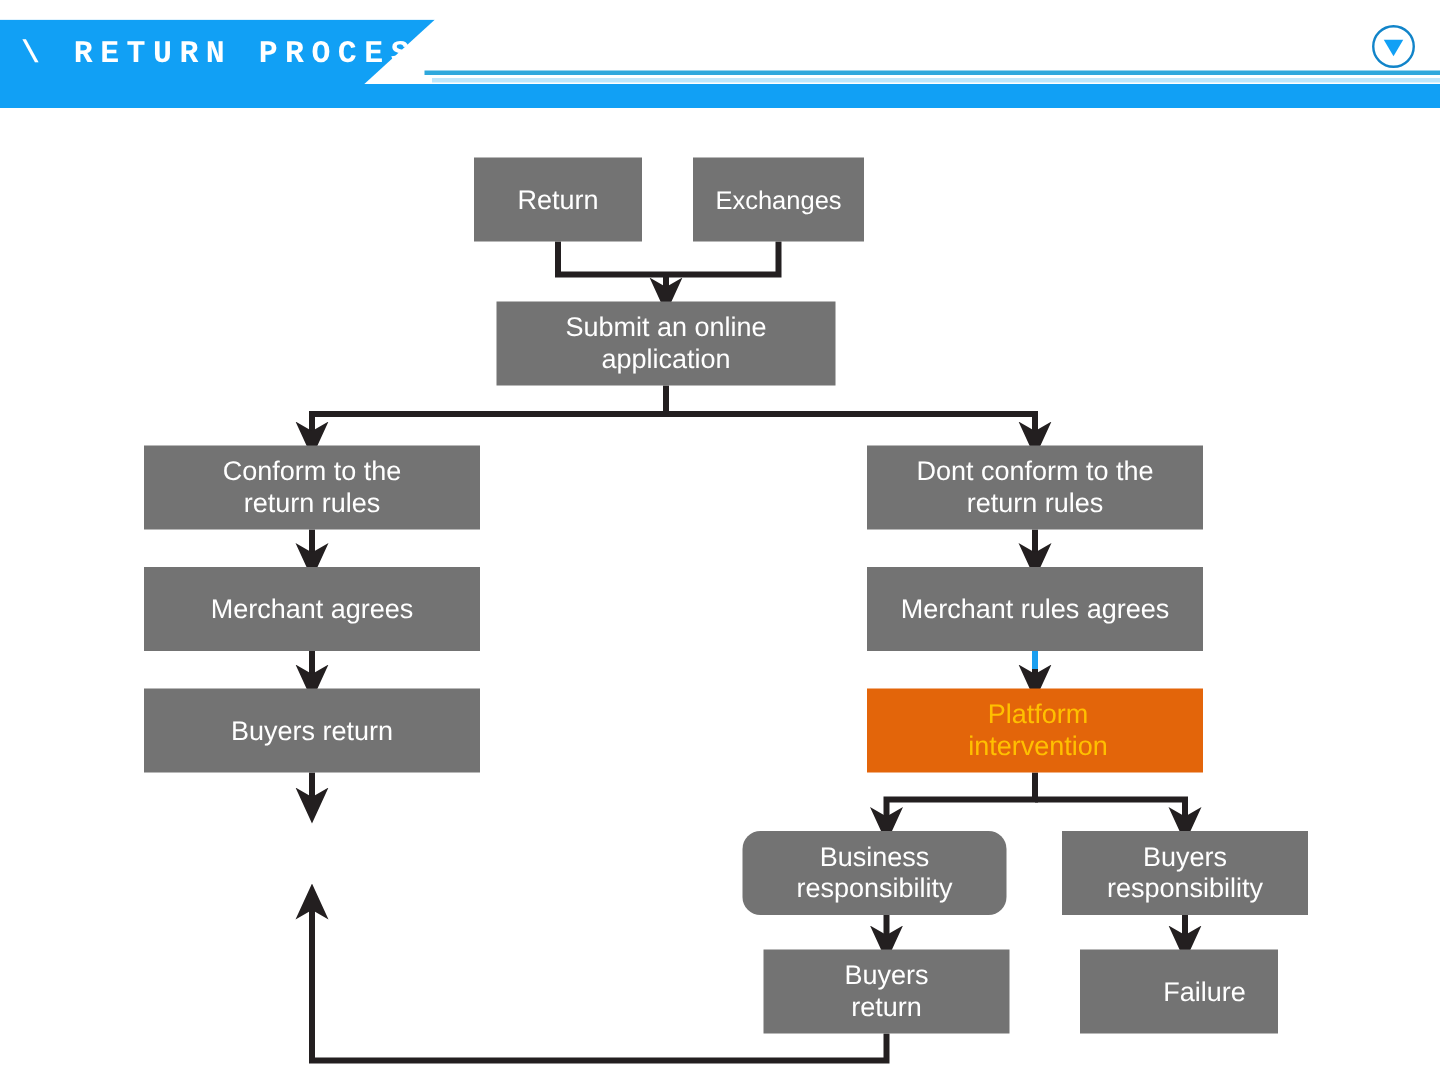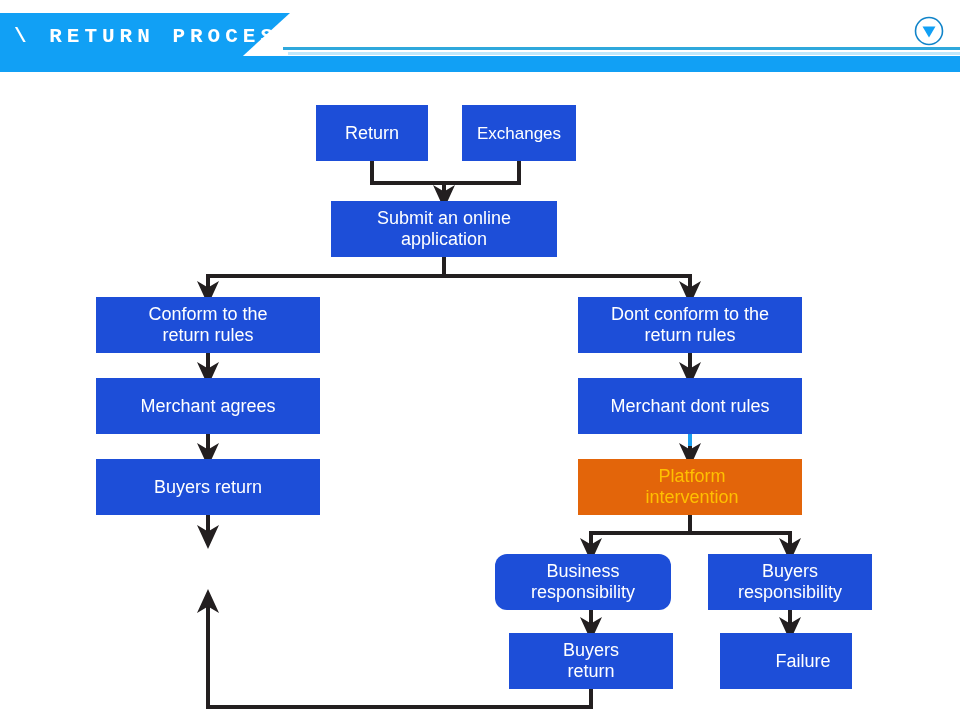--- a/index.html
+++ b/index.html
@@ -77,21 +77,21 @@
   .node {
     position: absolute;
     box-sizing: border-box;
     display: flex;
     align-items: center;
     justify-content: center;
     text-align: center;
     color: #ffffff;
     font-size: 18px;
     line-height: 21px;
-    background: #1d4ed8;
+    background: #737373;
     white-space: pre-line;
     padding: 0 6px;
   }
   .node.small { font-size: 17px; }
   .node.accent {
     background: #E3650A;
     color: #FFC000;
     padding-left: 10px;
   }
 </style>
@@ -160,21 +160,21 @@
 return rules</div>
 
   <div class="node" style="left:96px; top:298px; width:224px; height:56px;">Merchant agrees</div>
 
   <div class="node" style="left:96px; top:379px; width:224px; height:56px;">Buyers return</div>
 
 
   <div class="node" style="left:578px; top:217px; width:224px; height:56px;">Dont conform to the
 return rules</div>
 
-  <div class="node" style="left:578px; top:298px; width:224px; height:56px;">Merchant dont rules</div>
+  <div class="node" style="left:578px; top:298px; width:224px; height:56px;">Merchant rules agrees</div>
 
   <div class="node accent" style="left:578px; top:379px; width:224px; height:56px;">Platform
 intervention</div>
 
   <div class="node" style="left:495px; top:474px; width:176px; height:56px;border-radius:12px;">Business
 responsibility</div>
 
   <div class="node" style="left:708px; top:474px; width:164px; height:56px;">Buyers
 responsibility</div>
 

